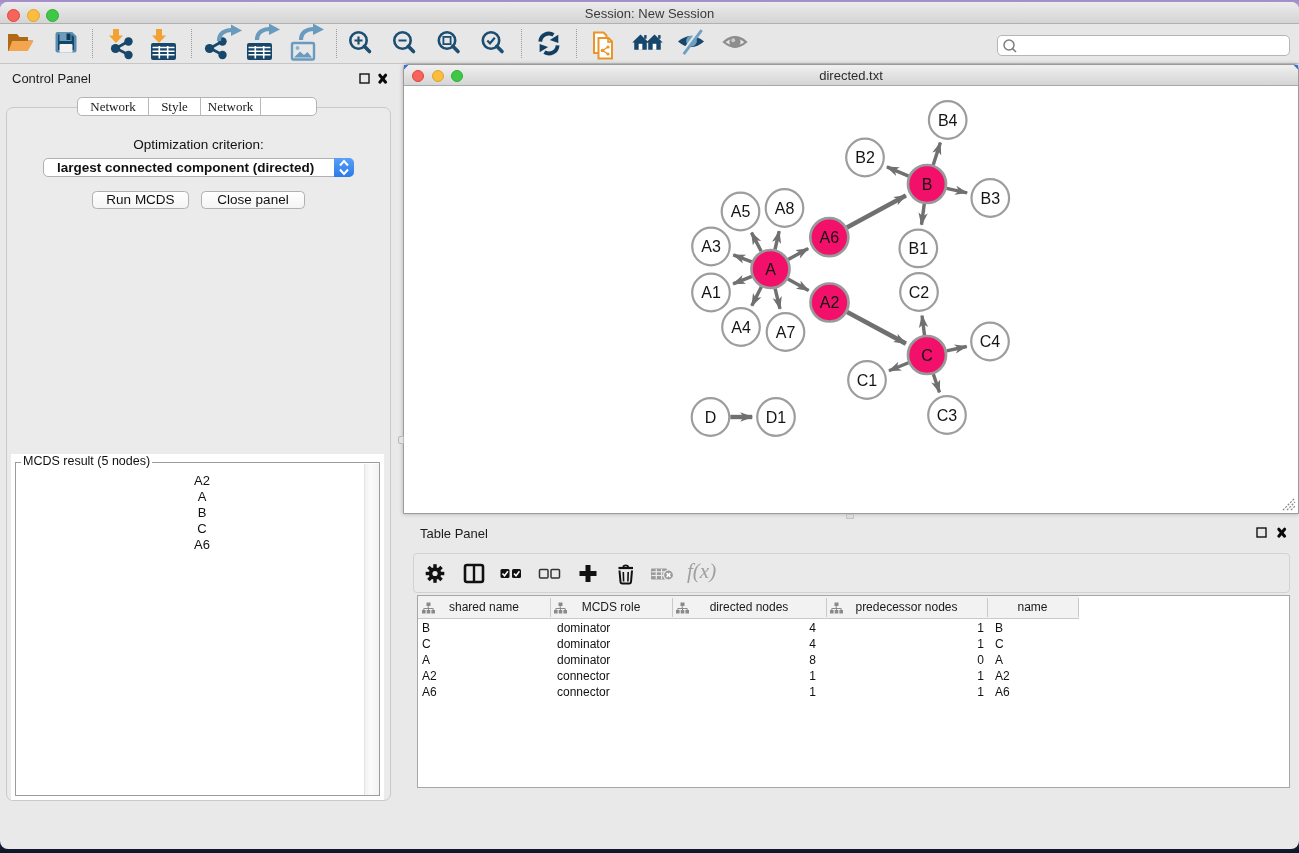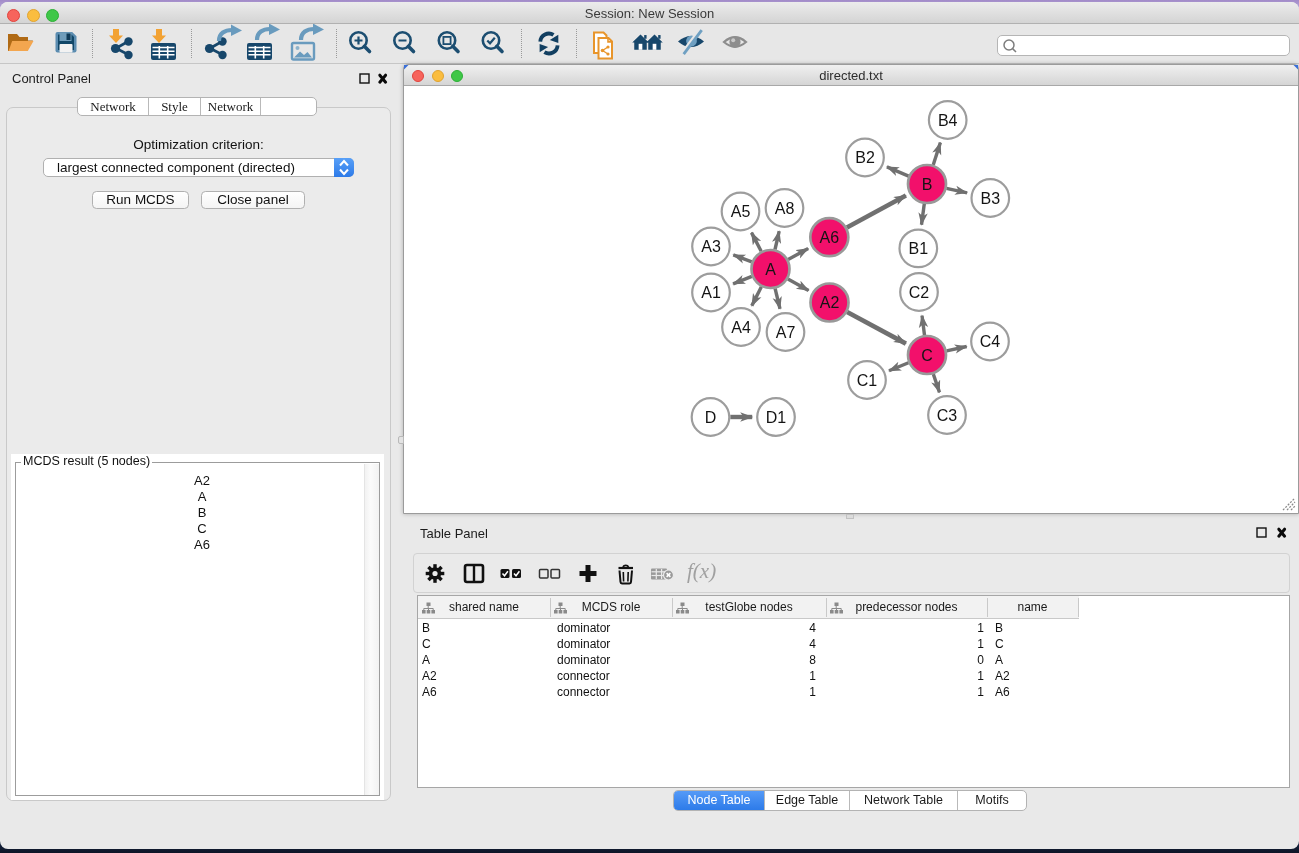--- a/index.html
+++ b/index.html
@@ -31,21 +31,21 @@
   background:#ebebeb; border:1px solid #c9c9c9; border-radius:7px; }
 .tabs { position:absolute; display:flex; background:#fff; border:1px solid #b3b3b3;
   border-radius:5px; overflow:hidden; }
 .tabs .tab { font-size:13px; color:#1a1a1a; text-align:center; line-height:17px;
   border-right:1px solid #b9b9b9;font-family:Liberation Serif, serif; }
 .tabs .tab:last-child { border-right:none;margin-top:36px; }
 .tabs .sel { background:linear-gradient(180deg,#559af7,#2d7be9); color:#fff; }
 #octext { position:absolute; left:0; top:135px; width:397px; text-align:center;
   font-size:13.5px; color:#111; }
 #combo { position:absolute; left:43px; top:156px; width:311px; height:19px;
-  background:#fff; border:1px solid #b0b0b0; border-radius:5px; }
+  background:#fff; border:1px solid #b0b0b0; border-radius:5px;font-weight:bold; }
 #combo .ctext { position:absolute; left:13px; top:1px; font-size:13.5px; color:#111; }
 #combo .cap { position:absolute; right:-1px; top:-1px; width:20px; height:19px;
   background:linear-gradient(180deg,#58a0f8,#2d7ae8); border-radius:0 5px 5px 0; }
 .btn { position:absolute; height:18px; background:linear-gradient(180deg,#ffffff,#f4f4f4);
   border:1px solid #b0b0b0; border-radius:4.5px; font-size:13.5px; color:#111;
   text-align:center; line-height:16px; }
 #resultbox { position:absolute; left:11px; top:452px; width:373px; height:346px; background:#fff;text-align:center; }
 #resultbord { position:absolute; left:3.5px; top:8px; width:365px; height:334px;
   border:1px solid #9c9c9c; }
 #resultlbl { position:absolute; left:10px; top:0px; background:#fff; padding:0 2px;
@@ -409,21 +409,21 @@
       <svg class="abs" style="left:136px;top:5.5px" width="13" height="12" viewBox="0 0 13 12">
           <g fill="#8a8a8a">
             <rect x="4.5" y="0.5" width="4" height="3.5"></rect>
             <rect x="0" y="8" width="3.6" height="3.5"></rect>
             <rect x="4.7" y="8" width="3.6" height="3.5"></rect>
             <rect x="9.4" y="8" width="3.6" height="3.5"></rect>
             <path d="M6.2 4 L6.2 6.5 M1.8 8 L1.8 6.5 L11.2 6.5 L11.2 8 M6.5 6 L6.5 8" stroke="#8a8a8a" stroke-width="1" fill="none"></path>
           </g>
         </svg>
       <div class="hsep" style="left:254px"></div>
-      <div class="hcell" style="left:254px;width:154px;">testGlobe nodes</div>
+      <div class="hcell" style="left:254px;width:154px;">directed nodes</div>
       <svg class="abs" style="left:258px;top:5.5px" width="13" height="12" viewBox="0 0 13 12">
           <g fill="#8a8a8a">
             <rect x="4.5" y="0.5" width="4" height="3.5"></rect>
             <rect x="0" y="8" width="3.6" height="3.5"></rect>
             <rect x="4.7" y="8" width="3.6" height="3.5"></rect>
             <rect x="9.4" y="8" width="3.6" height="3.5"></rect>
             <path d="M6.2 4 L6.2 6.5 M1.8 8 L1.8 6.5 L11.2 6.5 L11.2 8 M6.5 6 L6.5 8" stroke="#8a8a8a" stroke-width="1" fill="none"></path>
           </g>
         </svg>
       <div class="hsep" style="left:408px"></div>
@@ -460,19 +460,13 @@
     <div class="trow" style="left:139px;top:72px;">connector</div>
     <div class="trow" style="left:254px;top:72px;width:144px;text-align:right;">1</div>
     <div class="trow" style="left:408px;top:72px;width:158px;text-align:right;">1</div>
     <div class="trow" style="left:577px;top:72px;">A2</div>
     <div class="trow" style="left:4px;top:88px;">A6</div>
     <div class="trow" style="left:139px;top:88px;">connector</div>
     <div class="trow" style="left:254px;top:88px;width:144px;text-align:right;">1</div>
     <div class="trow" style="left:408px;top:88px;width:158px;text-align:right;">1</div>
     <div class="trow" style="left:577px;top:88px;">A6</div>
   </div>
-  <div class="tabs2" style="left:673px; top:788px; height:21px;">
-    <div class="tab sel" style="width:91px;">Node Table</div>
-    <div class="tab" style="width:85px;">Edge Table</div>
-    <div class="tab" style="width:108px;">Network Table</div>
-    <div class="tab" style="width:68px;">Motifs</div>
-  </div>
 </div>
 
 </body></html>

